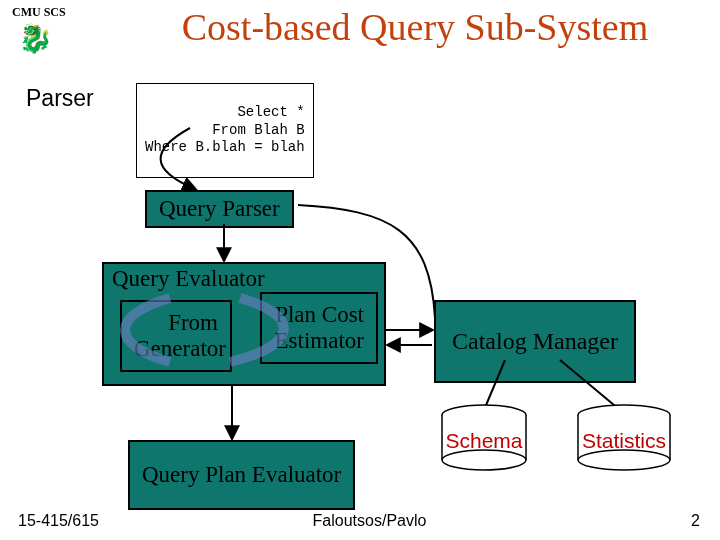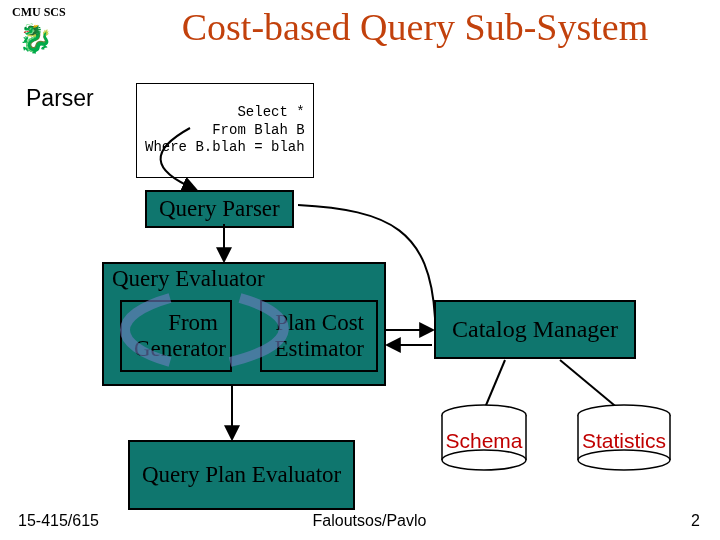--- a/index.html
+++ b/index.html
@@ -9,23 +9,23 @@
   .cmuscs{left:12px;top:5px;font:bold 12px "Times New Roman";}
   .logo{left:18px;top:22px;font-size:28px;color:#a00;}
   .queries{left:26px;top:85px;font:23px Arial,Helvetica,sans-serif;}
   .sqlbox{left:136px;top:69px;border:1.5px solid #000;padding:20px 8px;font:14px/1.25 "Courier New",monospace;}
   .box{border:2px solid #000;background:#0f766e;}
   .txt{font-size:23px;}
   #query-parser   {left:145px;top:190px;padding:4px 12px;}
   #query-optimizer{left:102px;top:262px;width:280px;height:120px;}
   #qo-label       {left:112px;top:266px;}
   #plan-gen       {left:120px;top:300px;padding:8px 12px;width:84px;}
-  #plan-cost      {left:260px;top:300px;padding:8px 12px;width:90px;}
+  #plan-cost      {left:260px;top:292px;padding:8px 12px;width:90px;}
   #evaluator      {left:128px;top:440px;padding:20px 12px;}
-  #catalog        {left:434px;top:300px;padding:14px 16px;font-size:24px;}
+  #catalog        {left:434px;top:300px;padding:26px 16px;font-size:24px;}
   .cyl-label{font:21px Arial,Helvetica,sans-serif;text-anchor:middle;}
   .footL{left:18px;bottom:10px;font:16px Arial;}
   .footC{left:0;right:0;bottom:10px;text-align:center;font:16px Arial;margin-left:19px;}
   .footR{right:20px;bottom:10px;font:16px Arial;}
 </style>
 </head>
 <body>
 
 <div class="abs cmuscs">CMU SCS</div>
 <div class="abs logo">🐉</div>

